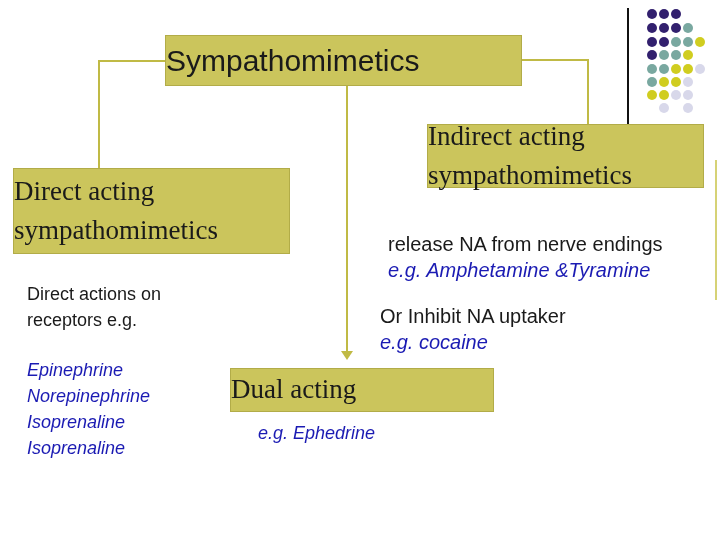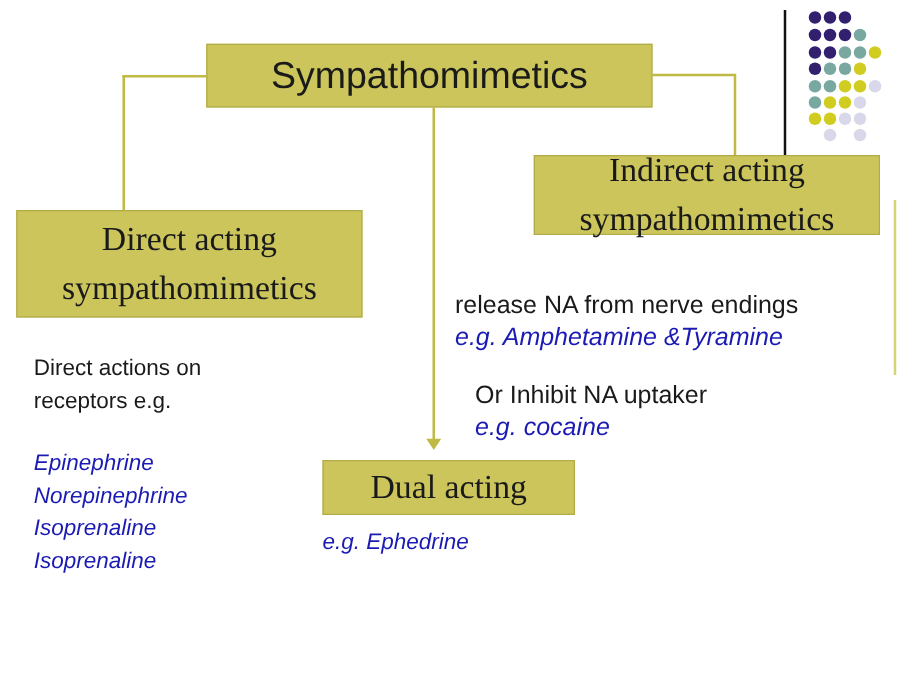--- a/index.html
+++ b/index.html
@@ -9,50 +9,50 @@
     background:#fff;
     overflow:hidden;
     font-family:"Liberation Sans","DejaVu Sans",sans-serif;
   }
   .khaki-box{
     position:absolute;
     background:var(--box-fill,#cbc55c);
     border:1px solid var(--box-border,#b2ac48);
     box-sizing:border-box;
     display:flex;flex-direction:column;
-    align-items:center;justify-content:center;
+    align-items:flex-start;justify-content:center;
     color:var(--black-text,#1a1a1a);
     text-align:center;
   }
   .serif-label{
     font-family:"Liberation Serif","DejaVu Serif",serif;
     font-size:27px;line-height:1.45;
     color:var(--black-text,#1a1a1a);
   }
   #title-box{left:165px;top:35px;width:357px;height:51px;}
   #title-box .t{font-family:"Liberation Sans","DejaVu Sans",sans-serif;font-size:30px;}
   #direct-box{left:13px;top:168px;width:277px;height:86px;}
   #indirect-box{left:427px;top:124px;width:277px;height:64px;}
-  #dual-box{left:230px;top:368px;width:202px;height:44px;margin-left:28px;}
+  #dual-box{left:230px;top:368px;width:264px;height:44px;}
   .connector{position:absolute;background:var(--connector,#c0ba45);}
   #conn-left-h{left:98px;top:60px;width:67px;height:2px;}
   #conn-left-v{left:98px;top:60px;width:2px;height:108px;}
   #conn-right-h{left:522px;top:59px;width:66px;height:2px;}
   #conn-right-v{left:587px;top:59px;width:2px;height:66px;}
   #conn-center-v{left:346px;top:86px;width:2px;height:266px;}
   #conn-center-arrowhead{
     position:absolute;left:341px;top:351px;width:0;height:0;
     border-left:6px solid transparent;border-right:6px solid transparent;
     border-top:9px solid var(--connector,#c0ba45);
   }
   .text-block{position:absolute;font-size:18px;line-height:26px;color:var(--black-text,#1a1a1a);white-space:nowrap;}
   .blue{color:var(--blue-text,#1b1bb3);font-style:italic;}
   #left-heading{left:27px;top:281px;}
   #left-drugs{left:27px;top:357px;}
-  #right-release{left:364px;top:231px;font-size:20px;}
+  #right-release{left:388px;top:231px;font-size:20px;}
   #right-inhibit{left:380px;top:303px;font-size:20px;}
   #dual-example{left:258px;top:420px;}
   #dots-line{position:absolute;left:627px;top:8px;width:2px;height:116px;background:#111;}
   #right-rule{position:absolute;left:715px;top:160px;width:2px;height:140px;background:var(--right-rule,#d6d276);}
   .dot{position:absolute;width:10px;height:10px;border-radius:50%;}
 </style>
 </head>
 <body>
 
 <div id="slide" style="--box-fill: #cbc55c; --box-border: #b2ac48; --connector: #c0ba45; --blue-text: #1b1bb3; --black-text: #1a1a1a; --right-rule: #d6d276;">

